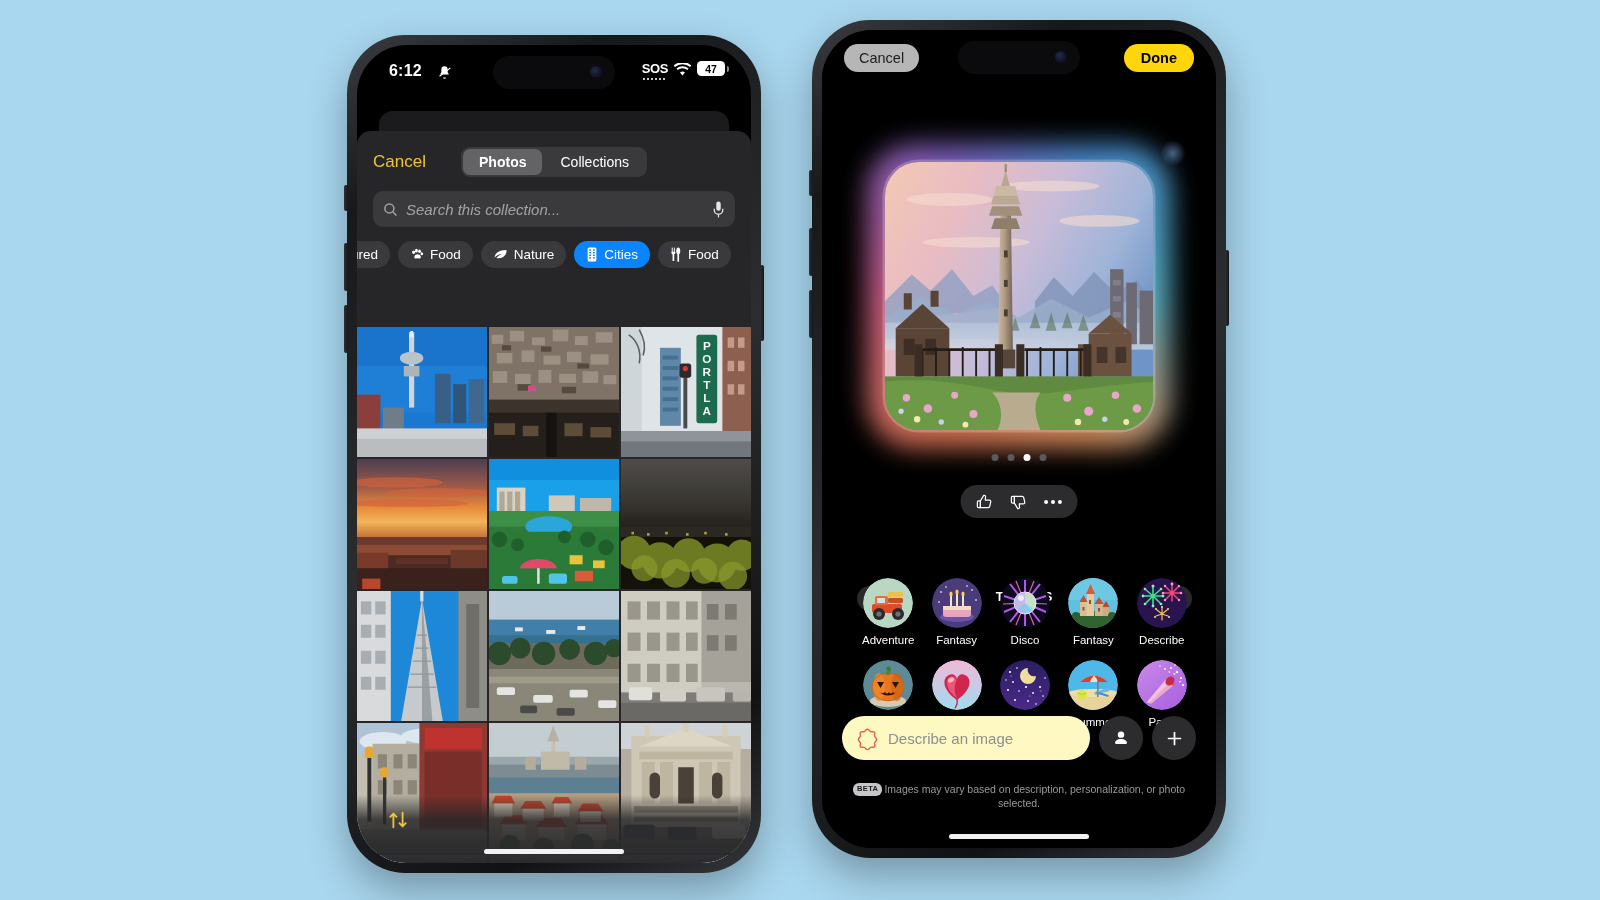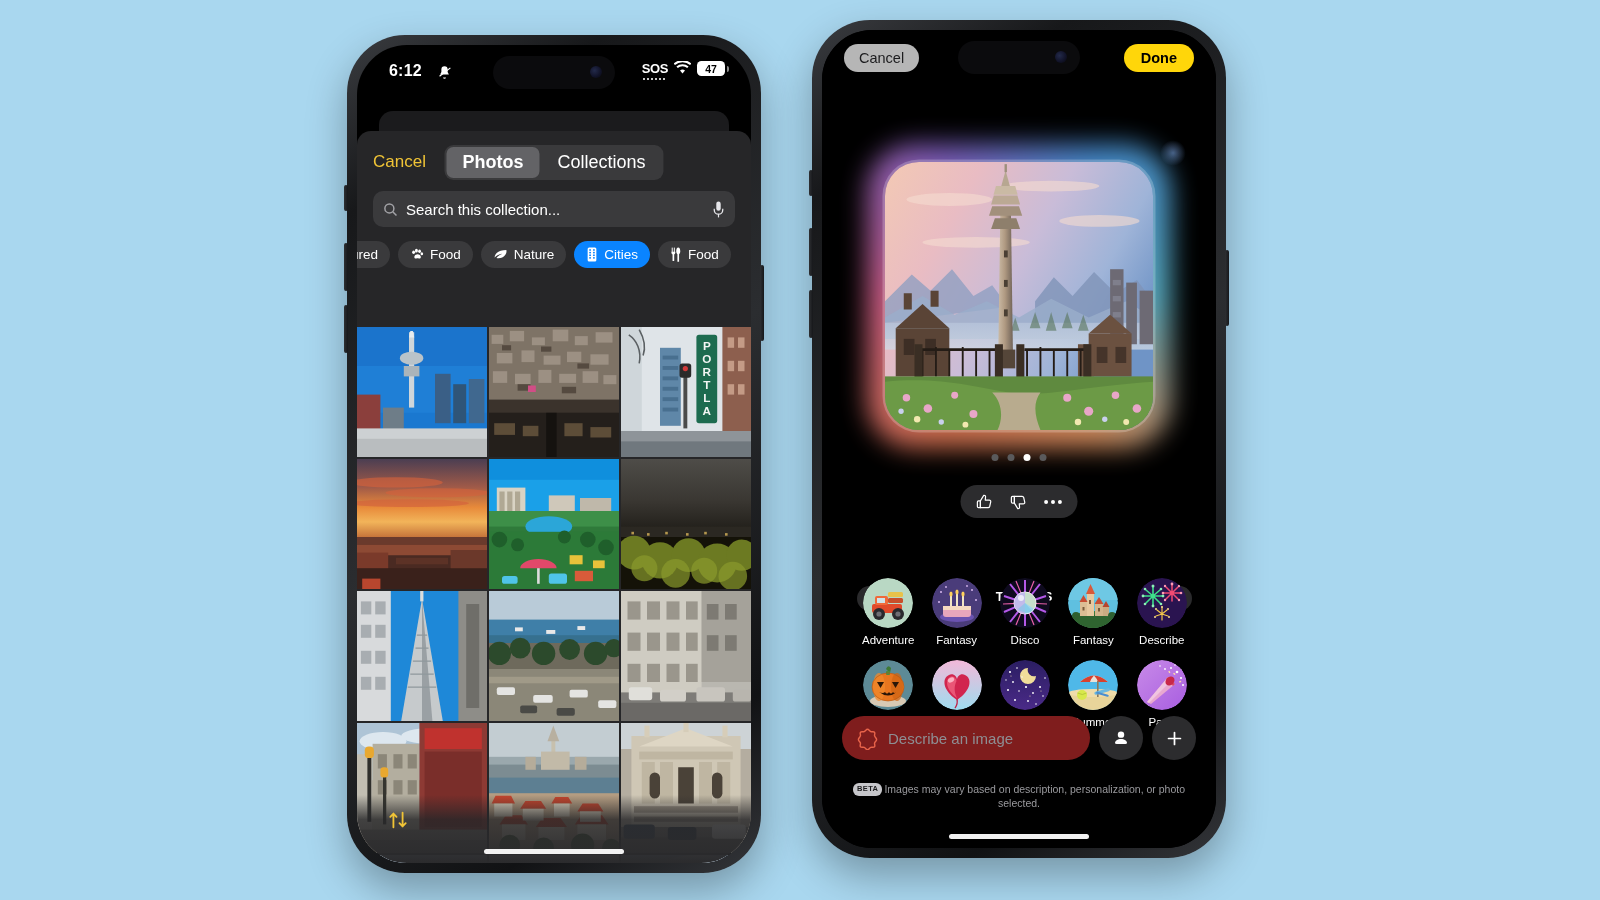--- a/index.html
+++ b/index.html
@@ -55,21 +55,21 @@
     width: 140px; height: 5px; border-radius: 3px; background: #f2f2f2; z-index: 60;
   }
 
   
   .statusbar {
     position: absolute; top: 0; left: 0; right: 0; height: 56px;
     color: #fff; z-index: 35; font-size: 15px; font-weight: 600;
   }
   .sb-time { position: absolute; left: 32px; top: 17px; font-size: 16px; letter-spacing:.2px;}
   .sb-bell { position: absolute; left: 80px; top: 20px; width: 15px; height: 15px; }
-  .sb-right { position: absolute; right: 26px; top: 16px; display: flex; align-items: flex-start; gap: 6px; }
+  .sb-right { position: absolute; right: 26px; top: 16px; display: flex; align-items: flex-end; gap: 6px; }
   .sb-sos { font-size: 13px; font-weight: 700; letter-spacing: -.4px; position: relative; }
   .sb-sos::after{
     content:""; position:absolute; left:1px; right:1px; bottom:-4px; height:2px;
     background: repeating-linear-gradient(90deg,#c9c9c9 0 2px, transparent 2px 4px);
   }
   .sb-batt {
     width: 28px; height: 15px; border-radius: 4.5px; background: #fff;
     color: #000; font-size: 10.5px; font-weight: 700; display:flex;
     align-items:center; justify-content:center; position: relative;
   }
@@ -88,29 +88,29 @@
     background: #262628; border-radius: 14px 14px 0 0; z-index: 12; overflow: hidden;
   }
   .sheet-head { padding: 14px 16px 0 16px; display: flex; align-items: center; height: 48px; }
   .cancel-link { color: #f0c436; font-size: 17px; }
   .segmented {
     margin-left: auto; margin-right: auto; display: flex;
     background: #3a3a3c; border-radius: 9px; padding: 2px; gap: 2px;
     position: absolute; left: 50%; transform: translateX(-50%);
   }
   .seg {
-    font-size: 18px; color: #fff; padding: 5px 16px; border-radius: 7px; white-space: nowrap;
+    font-size: 14px; color: #fff; padding: 5px 16px; border-radius: 7px; white-space: nowrap;
   }
   .seg.active { background: #636366; font-weight: 600; }
 
   .searchbar {
     margin: 12px 16px 0 16px; height: 36px; background: #3a3a3c; border-radius: 10px;
     display: flex; align-items: center; padding: 0 10px; gap: 8px;
   }
-  .search-ph { color: #ffffff; font-size: 15px; flex: 1; }
+  .search-ph { color: #a3a3a3; font-size: 15px; flex: 1; font-style: italic; }
 
   .chips {
     margin-top: 12px; display: flex; gap: 8px; padding-left: 0; overflow: hidden;
     transform: translateX(-18px); height: 30px; align-items: center;
   }
   .chip {
     display: flex; align-items: center; gap: 6px; background: #3a3a3c;
     border-radius: 15px; padding: 6px 12px; color: #fff; font-size: 13.5px;
     white-space: nowrap; flex: none;
   }
@@ -192,21 +192,21 @@
     justify-items: center;
   }
   .theme { display: flex; flex-direction: column; align-items: center; gap: 6px; }
   .theme-ic { width: 50px; height: 50px; border-radius: 50%; position: relative; overflow: hidden; }
   .theme-lb { color: #fff; font-size: 11.5px; text-align: center; }
 
   .compose {
     position: absolute; bottom: 88px; left: 20px; right: 20px; display: flex; align-items: center; gap: 9px;
   }
   .compose-field {
-    flex: 1; height: 44px; background: #7f1d1d; border-radius: 22px;
+    flex: 1; height: 44px; background: #fef9c3; border-radius: 22px;
     display: flex; align-items: center; gap: 9px; padding: 0 14px;
   }
   .compose-ph { color: #8e8e93; font-size: 15px; }
   .round-btn {
     width: 44px; height: 44px; border-radius: 50%; background: #2c2c2e;
     display: flex; align-items: center; justify-content: center; flex: none;
   }
   .disclaimer {
     position: absolute; bottom: 38px; left: 26px; right: 26px; text-align: center;
     color: #9a9a9e; font-size: 10.5px; line-height: 1.35;

